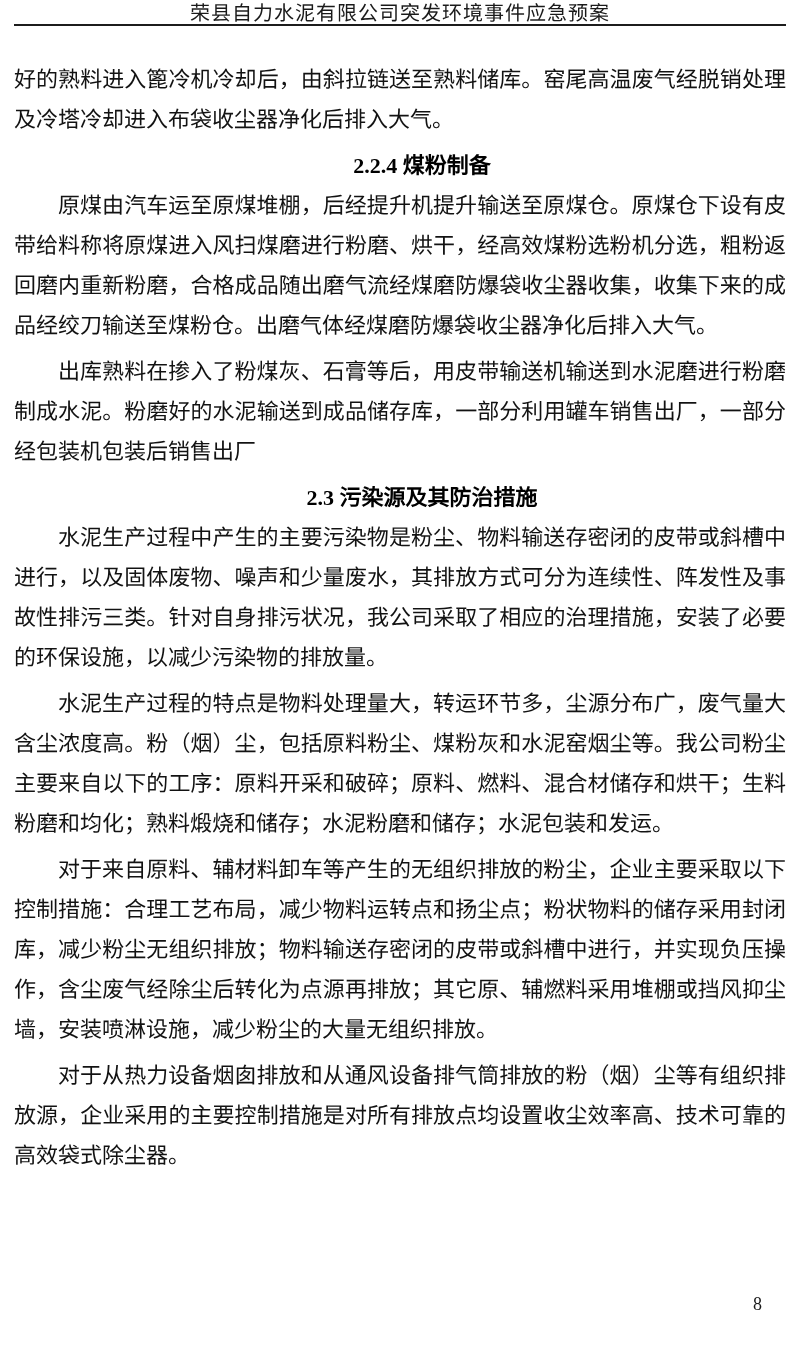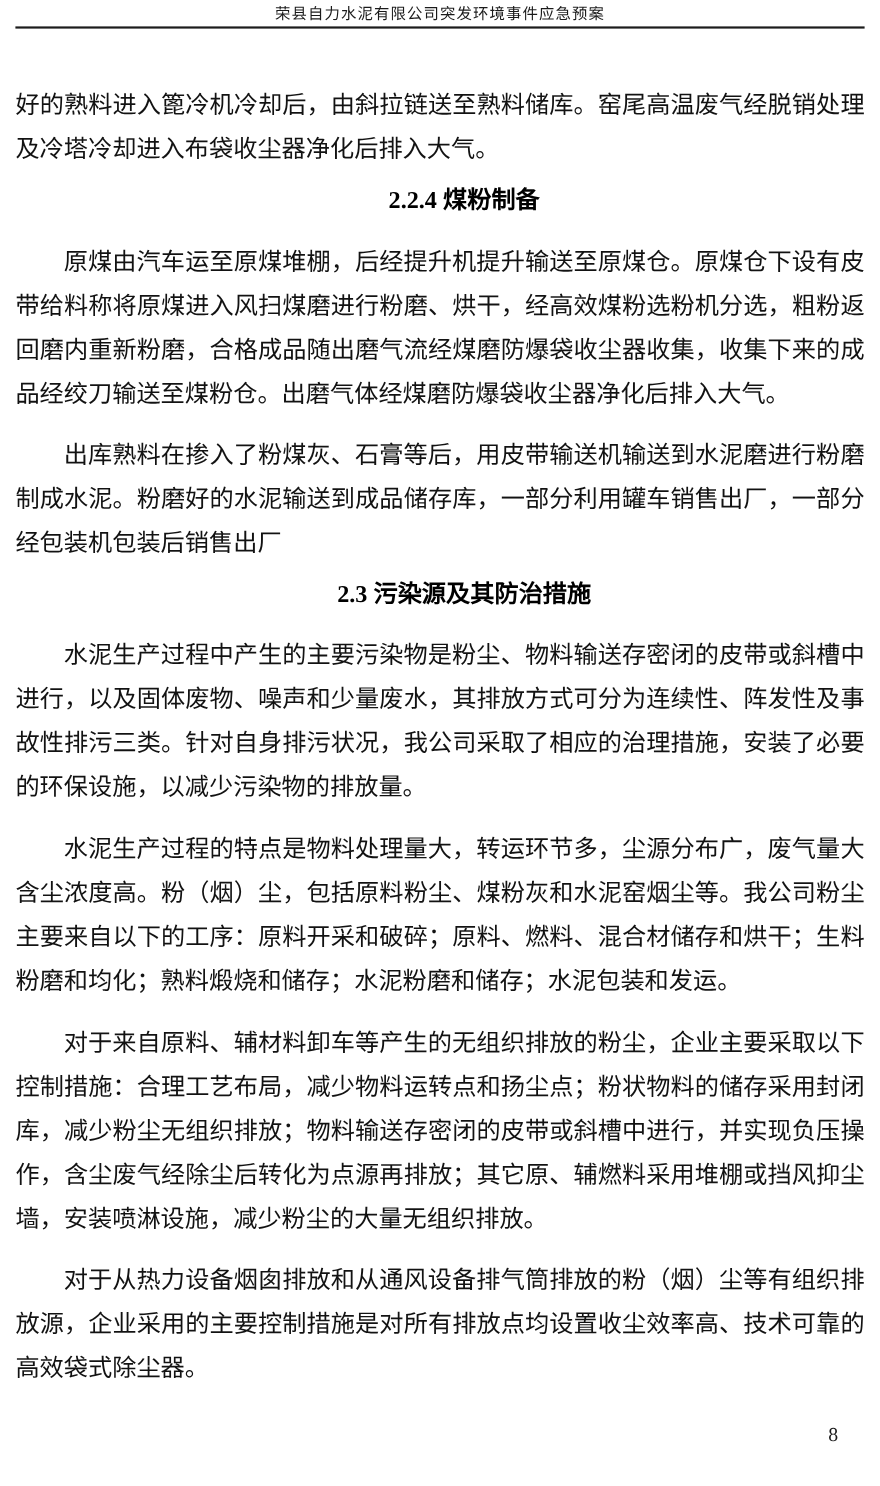--- a/index.html
+++ b/index.html
@@ -21,32 +21,32 @@
     padding: 0 14px;
     background: #ffffff;
     overflow: hidden;
   }
   .page-header {
     padding-top: 3px;
     border-bottom: 2.5px solid #1c1c1c;
   }
   .header-title {
     text-align: center;
-    font-size: 14px;
+    font-size: 20px;
     line-height: 21px;
     letter-spacing: 1px;
     color: #1a1a1a;
   }
   .content {
     padding-top: 34px;
   }
   .content p {
     font-size: 22px;
     line-height: 40px;
-    margin: 16px 0 6px 0;
+    margin: 0 0 6px 0;
     text-align: justify;
     word-break: break-all;
     color: #121212;
   }
   .content p.heading {
     font-weight: bold;
     margin: 4px 0 0 0;
     text-align: center;
     color: #000000;
   }

